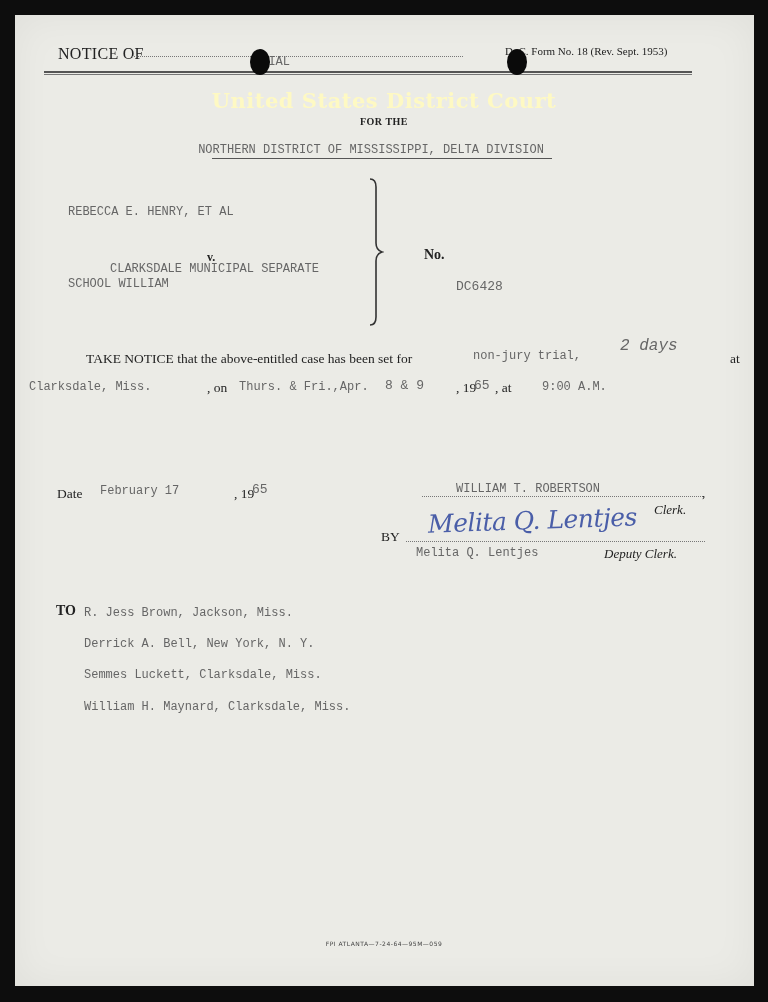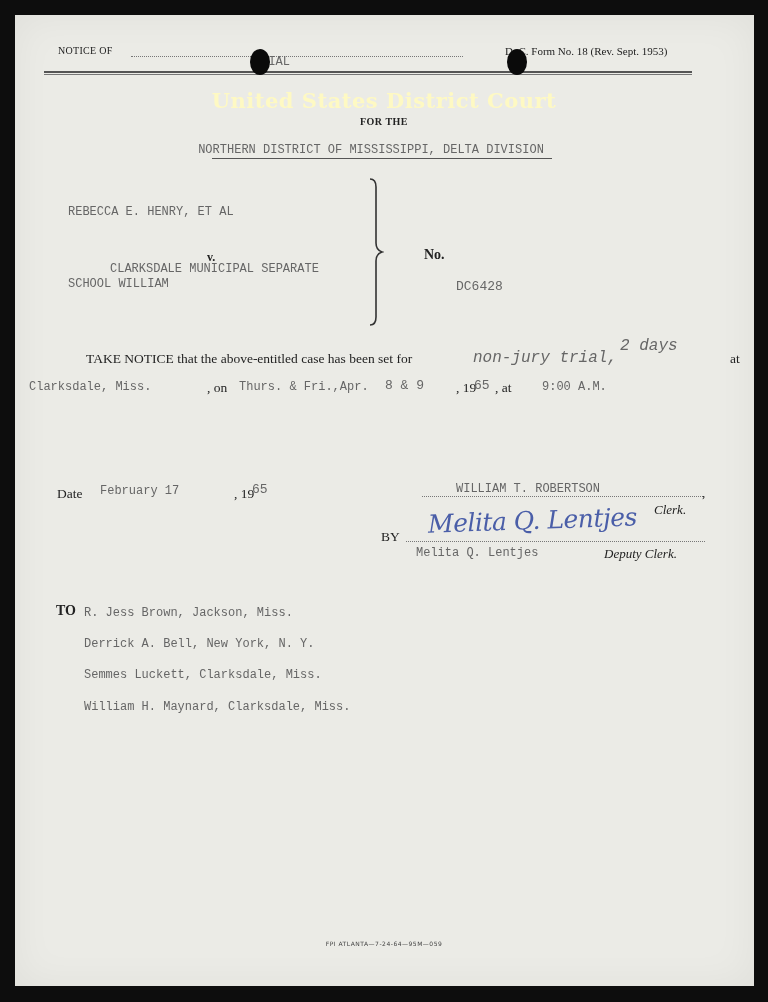--- a/index.html
+++ b/index.html
@@ -23,21 +23,21 @@
     font-family: "DejaVu Serif", serif; font-weight: bold; font-size: 21px;
     color: #fef9c3; letter-spacing: 0.5px;
   }
   .bracket { position: absolute; }
 </style>
 </head>
 <body>
 
 <div class="paper"></div>
 
-<div class="abs print" style="left:58px; top:45px; font-size:10px; letter-spacing:0.3px;">NOTICE OF</div>
+<div class="abs print" style="left:58px; top:45px; font-size:16px; letter-spacing:0.3px;">NOTICE OF</div>
 <div class="dotted" style="left:131px; top:56px; width:332px;"></div>
 <div class="abs type" style="left:254px; top:55px; font-size:12px;font-family:Liberation Mono, monospace;">TRIAL</div>
 <div class="abs print" style="left:505px; top:45px; font-size:11px;">D. C. Form No. 18 (Rev. Sept. 1953)</div>
 
 <div class="rule" style="top:71px; border-top:2px solid #555;"></div>
 <div class="rule" style="top:74px; border-top:1px solid #777;"></div>
 
 <div class="hole" style="left:250px; top:49px;"></div>
 <div class="hole" style="left:507px; top:49px;"></div>
 
@@ -55,21 +55,21 @@
   <path d="M2 2 Q8 2 8 10 L8 66 Q8 73 14 75 Q8 77 8 84 L8 140 Q8 148 2 148" fill="none" stroke="#333" stroke-width="1.6"></path>
 </svg>
 
 <div class="abs print" style="left:424px; top:247px; font-size:14px; font-weight:bold;">No.</div>
 <div class="abs type" style="left:456px; top:244px; font-size:13px;margin-top:35px;">DC6428</div>
 
 <div class="abs print" style="left:86px; top:351px; font-size:13.5px;">
   <span>TAKE NOTICE</span>
   <span>that the above-entitled case has been set for</span>
 </div>
-<div class="abs type" style="left:473px; top:349px; font-size:16px;font-style:italic;">non-jury trial,</div>
+<div class="abs type" style="left:473px; top:349px; font-size:12px;">non-jury trial,</div>
 <div class="abs type" style="left:620px; top:337px; font-size:16px;font-style:italic;">2 days</div>
 <div class="abs print" style="left:730px; top:351px; font-size:13.5px;">at</div>
 
 <div class="abs type" style="left:29px; top:380px; font-size:12px;">Clarksdale, Miss.</div>
 <div class="abs print" style="left:207px; top:380px; font-size:13.5px;">, on</div>
 <div class="abs type" style="left:239px; top:380px; font-size:12px;">Thurs. &amp; Fri.,Apr.</div>
 <div class="abs type" style="left:385px; top:378px; font-size:13px;">8 &amp; 9</div>
 <div class="abs print" style="left:456px; top:380px; font-size:13.5px;">, 19</div>
 <div class="abs type" style="left:474px; top:378px; font-size:13px;">65</div>
 <div class="abs print" style="left:495px; top:380px; font-size:13.5px;">, at</div>

